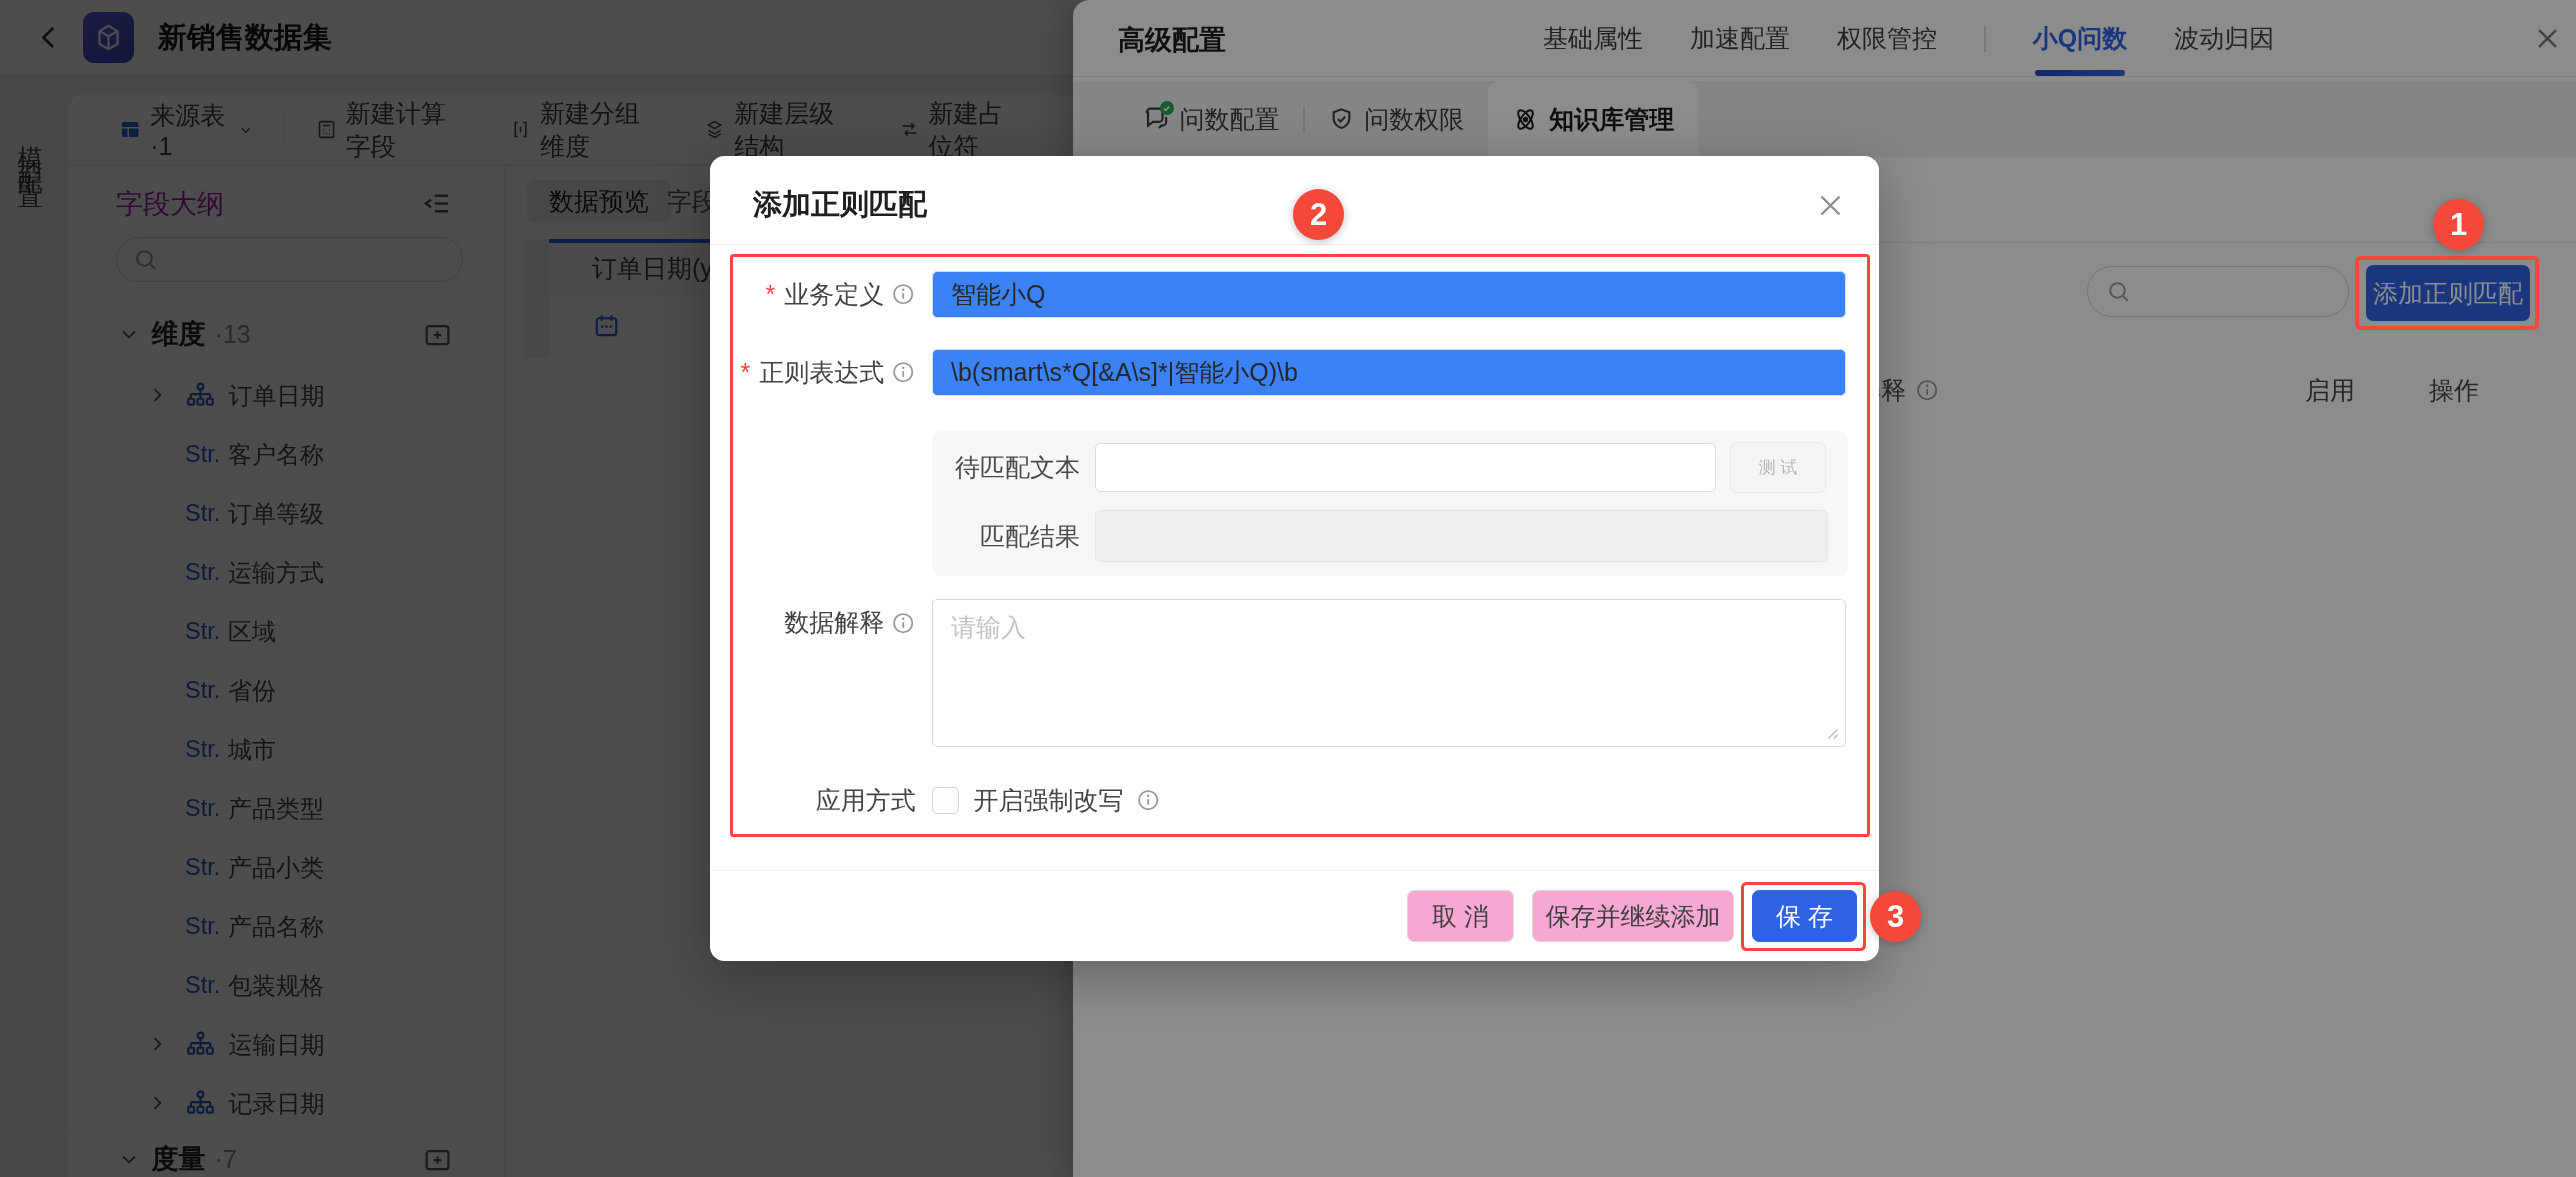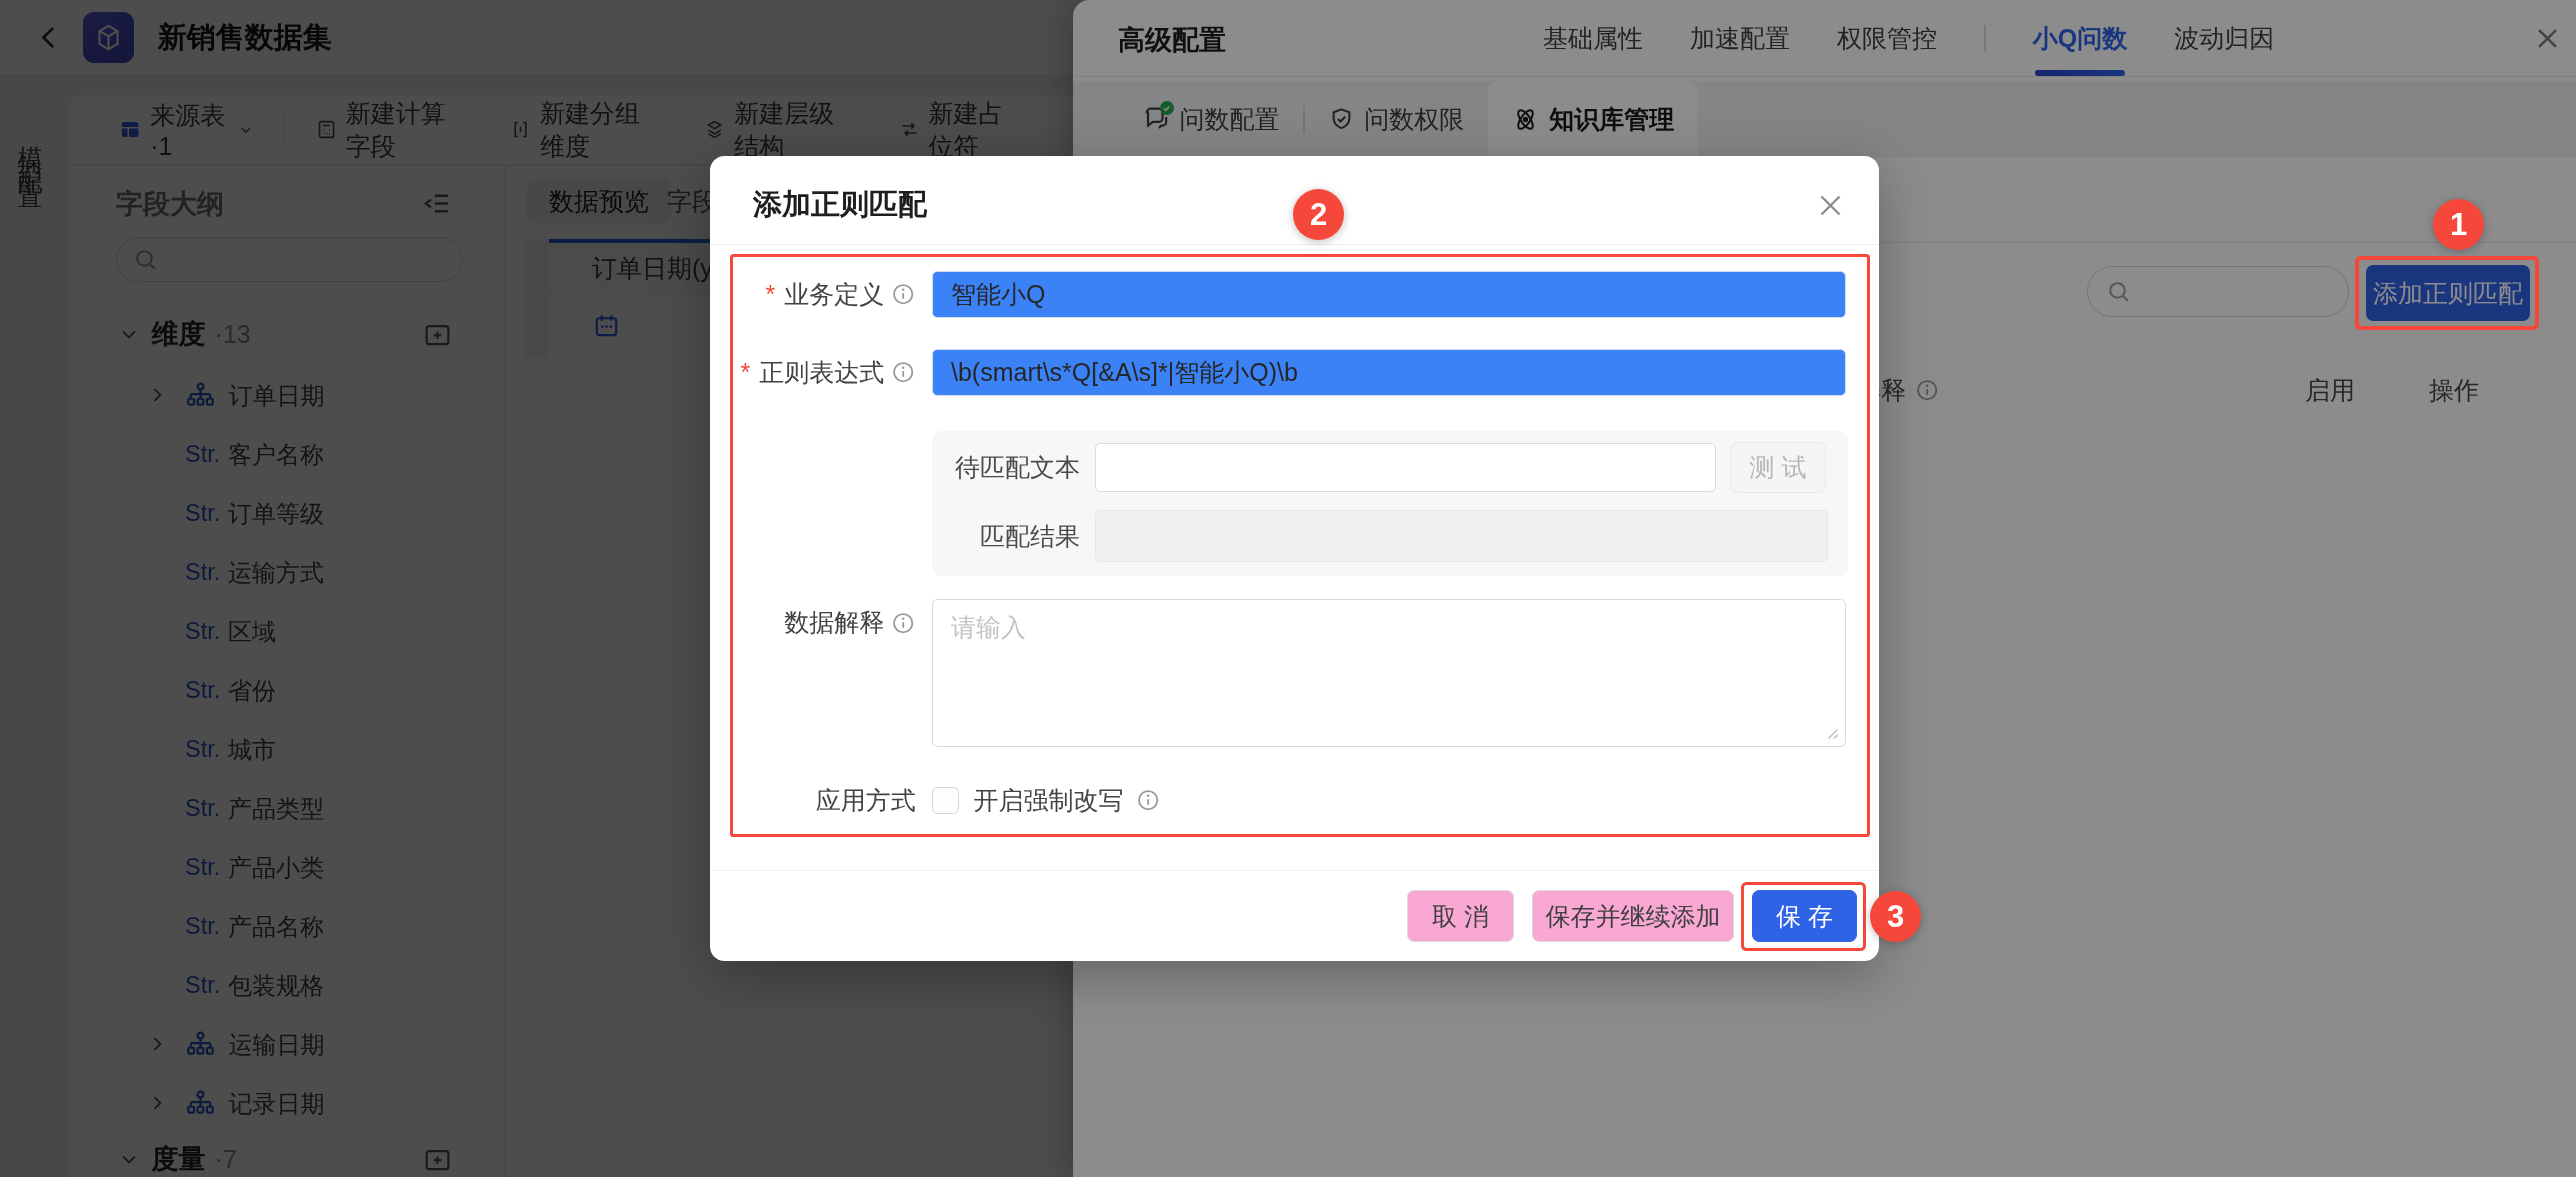--- a/index.html
+++ b/index.html
@@ -16,21 +16,21 @@
 
   .toolbar{position:absolute;left:68px;top:95px;width:1005px;height:70px;background:#fff;border-radius:14.5px 0 0 0;border-bottom:0.9px solid #F0F0F0;display:flex;align-items:center;padding-left:51px;box-sizing:border-box;}
   .tb-group{display:flex;align-items:center;gap:9px;font-size:25px;color:#3F3F3F;cursor:pointer;}
   .tb-div{width:0.9px;height:31px;background:#E4E4E4;margin:0 31px;}
   .tb-item{display:flex;align-items:center;gap:9px;font-size:25px;color:#3F3F3F;margin-right:47px;cursor:pointer;}
 
   .rail-label{position:absolute;left:14.5px;top:126px;writing-mode:vertical-rl;letter-spacing:12.6px;font-size:25px;color:#3C3C3C;}
   .rail-tri{position:absolute;left:70px;top:134px;width:0;height:0;border-top:10px solid transparent;border-bottom:10px solid transparent;border-left:14.5px solid #2C55D4;}
 
   .sidebar{position:absolute;left:68px;top:166px;width:437px;bottom:0;background:#fff;border-right:0.9px solid #EDEDED;box-sizing:border-box;}
-  .sb-title{position:absolute;left:48px;top:20px;font-size:27px;font-weight:700;color:#737373;}
+  .sb-title{position:absolute;left:48px;top:20px;font-size:27px;font-weight:400;color:#a21caf;}
   .sb-collapse{position:absolute;left:354px;top:22px;cursor:pointer;}
   .sb-search{position:absolute;left:48px;top:71px;width:347px;height:45px;border:1.8px solid #DBDBDB;border-radius:24.4px;box-sizing:border-box;display:flex;align-items:center;padding-left:16.3px;}
   .group-head{position:absolute;left:0;top:148px;right:0;height:40px;display:flex;align-items:center;padding-left:51px;}
   .group-head .gname{font-size:27px;font-weight:700;color:#262626;margin-left:12.6px;}
   .group-head .gcount{font-size:25px;color:#8C8C8C;margin-left:9px;}
   .group-head .gfolder{position:absolute;left:354px;cursor:pointer;}
   .field-list{position:absolute;left:0;top:200px;right:0;}
   .f-row{height:59px;position:relative;display:flex;align-items:center;padding-left:117px;cursor:pointer;}
   .f-row .chev{position:absolute;left:79px;top:19px;}
   .hicon{margin-right:12.6px;}
@@ -79,21 +79,21 @@
   .m-close{position:absolute;right:33px;top:34px;cursor:pointer;}
   .m-div1{position:absolute;left:0;top:88px;right:0;border-top:0.9px solid #F0F0F0;}
   .m-row{position:absolute;left:0;right:33px;display:flex;}
   .m-label{flex:none;width:222px;display:flex;justify-content:flex-end;align-items:center;gap:7.2px;padding-right:16.3px;box-sizing:border-box;font-size:25px;color:#434343;}
   .req{color:#F5483B;font-size:25px;margin-right:1.8px;}
   .m-input{flex:1;height:47px;background:#3b82f6;border:1.8px solid #CEDCF9;border-radius:5.4px;display:flex;align-items:center;padding:0 18px;font-size:25px;color:#262626;box-sizing:border-box;}
   .t-box{position:absolute;left:222px;right:31px;top:275px;height:145px;background:#F7F7F8;border-radius:9px;}
   .t-row{position:absolute;left:0;right:18px;display:flex;align-items:center;}
   .t-label{flex:none;width:148px;text-align:right;font-size:25px;color:#4A4A4A;}
   .t-input{width:621px;height:49px;background:#fff;border:1.8px solid #DADADA;border-radius:5.4px;margin-left:14.5px;box-sizing:border-box;}
-  .t-btn{width:94px;height:49px;margin-left:14.5px;background:#F5F5F5;border:0.9px solid #E9E9E9;border-radius:7.2px;color:#B5B5B5;font-size:25px;display:flex;align-items:center;justify-content:center;}
+  .t-btn{width:94px;height:49px;margin-left:14.5px;background:#F5F5F5;border:0.9px solid #E9E9E9;border-radius:7.2px;color:#B5B5B5;font-size:17px;display:flex;align-items:center;justify-content:center;}
   .t-result{width:733px;height:52px;background:#EFEFF0;border:0.9px solid #E6E6E6;border-radius:5.4px;margin-left:14.5px;box-sizing:border-box;}
   .m-textarea{flex:1;height:148px;border:1.8px solid #DADADA;border-radius:5.4px;position:relative;box-sizing:border-box;}
   .m-ph{position:absolute;left:18px;top:11px;font-size:25px;color:#C4C4C4;}
   .m-resize{position:absolute;right:5.4px;bottom:5.4px;}
   .m-check{width:27px;height:27px;border:1.8px solid #D4D4D4;border-radius:5.4px;background:#FDFDFD;box-sizing:border-box;cursor:pointer;}
   .m-apply-text{font-size:25px;color:#434343;margin-left:14.5px;}
   .m-div2{position:absolute;left:0;top:714px;right:0;border-top:0.9px solid #F0F0F0;}
   .m-footer{position:absolute;right:22px;top:734px;display:flex;gap:18px;}
   .m-btn{height:52px;border:1.8px solid #D9D9D9;border-radius:7.2px;background:#f9a8d4;font-size:25px;color:#3F3F3F;display:flex;align-items:center;justify-content:center;cursor:pointer;box-sizing:border-box;}
   .m-btn.cancel{width:107px;}

